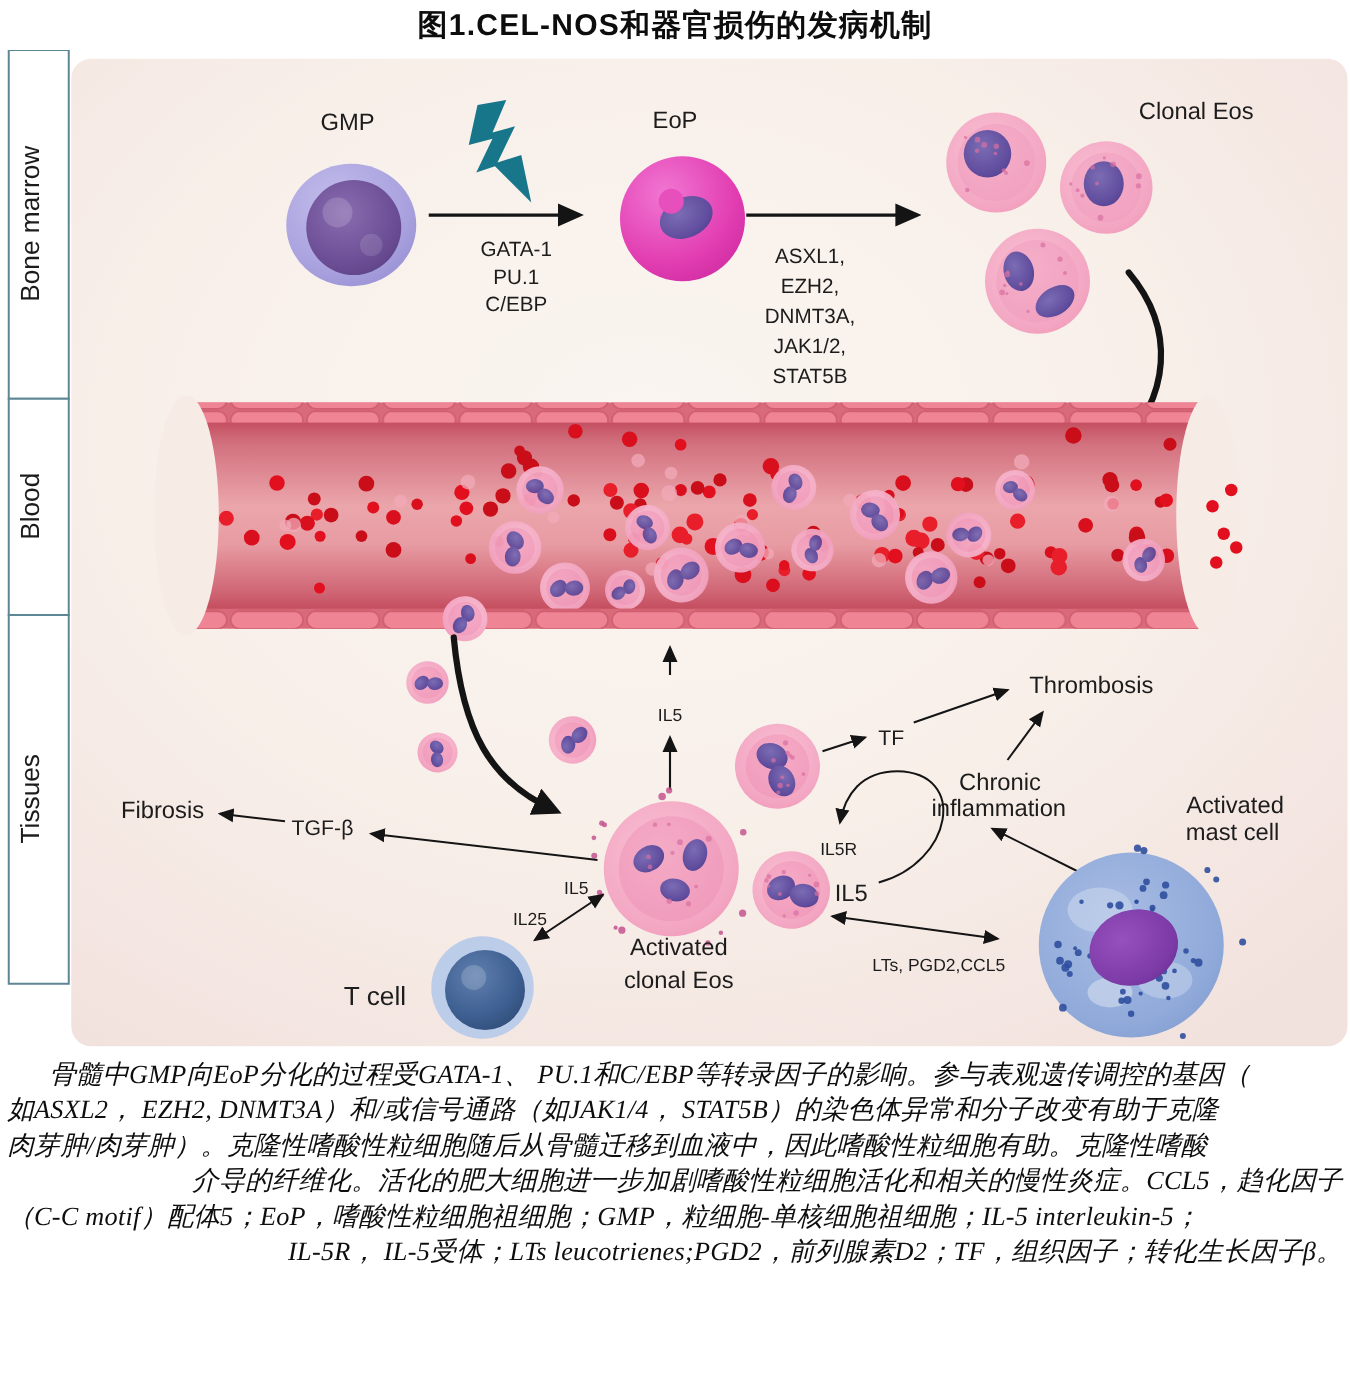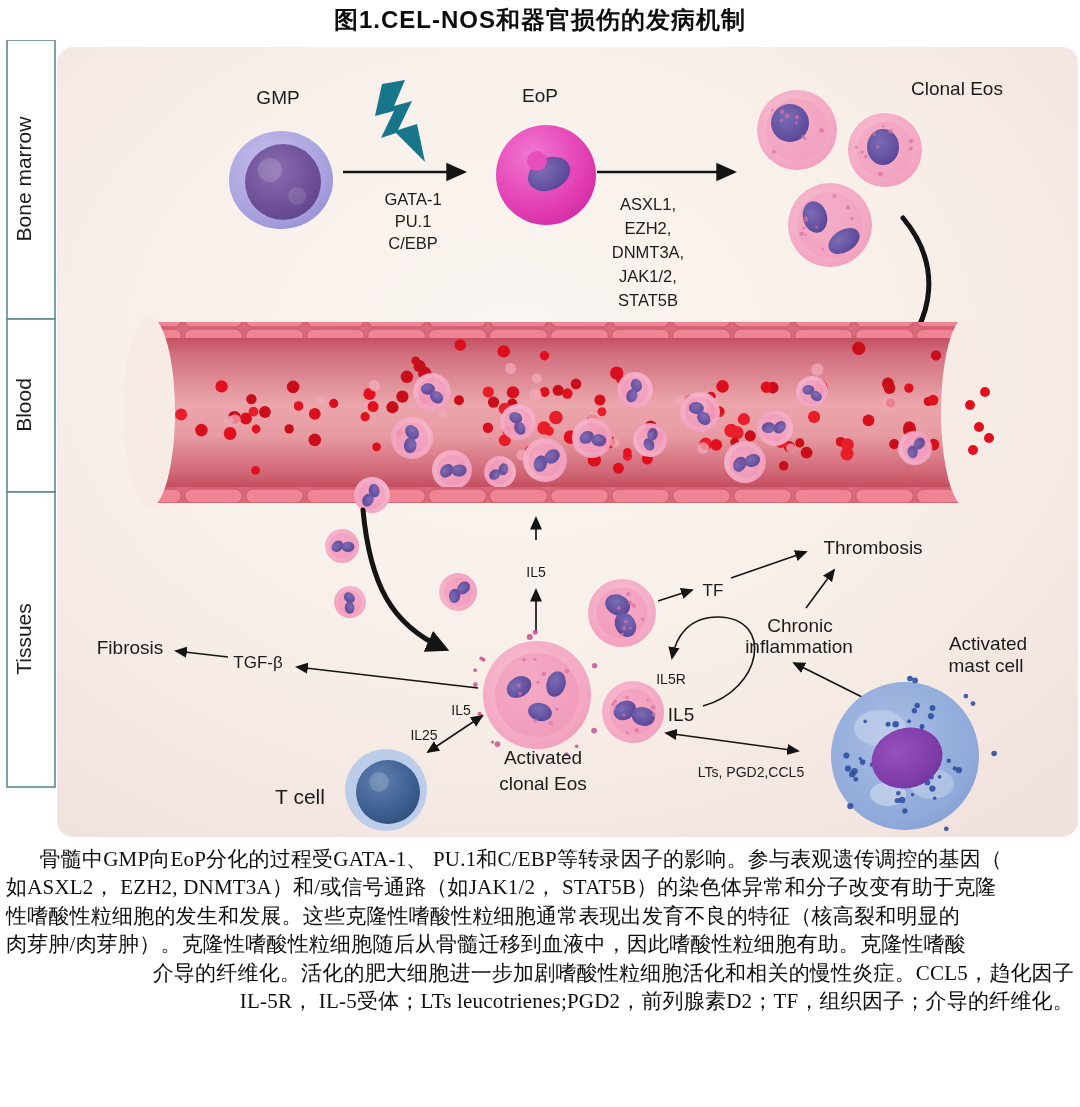--- a/index.html
+++ b/index.html
@@ -8,21 +8,21 @@
     background:#fff;}
   #title-bar .t{font-family:Liberation Sans, sans-serif;font-weight:700;
     font-size:24px;color:#0d0d0d;letter-spacing:1px;white-space:nowrap;}
   #diagram{display:block;}
   svg text{font-family:"Liberation Sans","DejaVu Sans",sans-serif;fill:#1c1c1c;}
   .lbl19{font-size:19px;}
   .lbl17{font-size:17px;}
   .lbl16{font-size:16.5px;}
   .lbl14{font-size:14px;}
   .lbl21{font-size:21px;}
-  #caption{width:1080px;box-sizing:border-box;padding:5px 6px 0 6px;background:#fff;}
+  #caption{width:1080px;box-sizing:border-box;padding:5px 6px 0 6px;background:#fff;font-style:italic;}
   #caption .line{font-family:"Liberation Serif","DejaVu Serif",serif;font-size:21px;
     line-height:28.4px;color:#0e0e0e;white-space:nowrap;letter-spacing:0.2px;}
   #caption .ind{text-indent:1.6em;}
   #caption .c{text-align:right;}
 </style>
 </head>
 <body>
 
 <div id="title-bar">
   <div class="t">图1.CEL-NOS和器官损伤的发病机制</div>
@@ -511,18 +511,18 @@
     <rect x="7" y="279" width="48" height="173" fill="#ffffff" stroke-width="1.6" stroke="#5d8795"></rect>
     <rect x="7" y="452" width="48" height="295" fill="#ffffff" stroke-width="1.6" stroke="#5d8795"></rect>
     <text class="lbl21" x="31" y="139" text-anchor="middle" transform="rotate(-90 31 139)">Bone marrow</text>
     <text class="lbl21" x="31" y="365" text-anchor="middle" transform="rotate(-90 31 365)">Blood</text>
     <text class="lbl21" x="31" y="599" text-anchor="middle" transform="rotate(-90 31 599)">Tissues</text>
   </g>
 </svg>
 
 <div id="caption">
   <div class="line ind">骨髓中GMP向EoP分化的过程受GATA-1、 PU.1和C/EBP等转录因子的影响。参与表观遗传调控的基因（</div>
-  <div class="line">如ASXL2， EZH2, DNMT3A）和/或信号通路（如JAK1/2， STAT5B）的染色体异常和分子改变有助于克隆</div>
-  <div class="line">性嗜酸性粒细胞的发生和发展。这些克隆性嗜酸性粒细胞通常表现出发育不良的特征（核高裂和明显的</div>
+  <div class="line">如ASXL2， EZH2, DNMT3A）和/或信号通路（如JAK1/4， STAT5B）的染色体异常和分子改变有助于克隆</div>
   <div class="line">肉芽肿/肉芽肿）。克隆性嗜酸性粒细胞随后从骨髓迁移到血液中，因此嗜酸性粒细胞有助。克隆性嗜酸</div>
   <div class="line c">介导的纤维化。活化的肥大细胞进一步加剧嗜酸性粒细胞活化和相关的慢性炎症。CCL5，趋化因子</div>
-  <div class="line c">IL-5R， IL-5受体；LTs leucotrienes;PGD2，前列腺素D2；TF，组织因子；介导的纤维化。</div>
+  <div class="line">（C-C motif）配体5；EoP，嗜酸性粒细胞祖细胞；GMP，粒细胞-单核细胞祖细胞；IL-5 interleukin-5；</div>
+  <div class="line c">IL-5R， IL-5受体；LTs leucotrienes;PGD2，前列腺素D2；TF，组织因子；转化生长因子β。</div>
 </div>
 
 </body></html>

